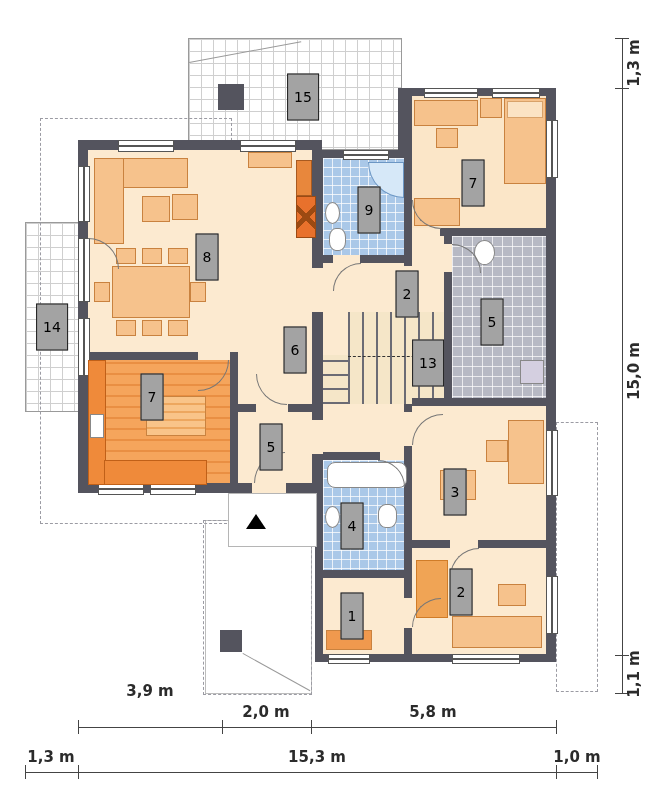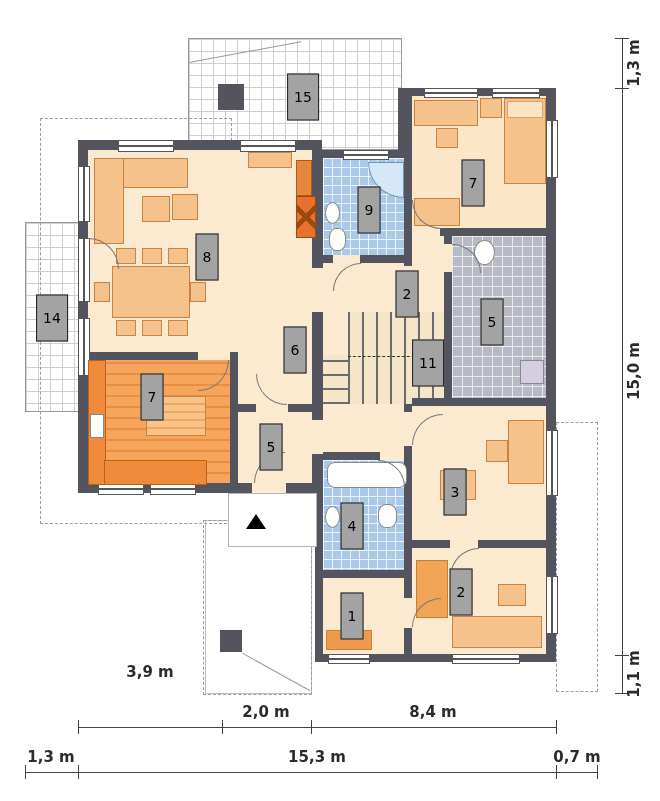--- a/index.html
+++ b/index.html
@@ -216,41 +216,41 @@
   <div class="rlab" style="left:455px;top:492px;">3</div>
   <div class="rlab" style="left:352px;top:526px;">4</div>
   <div class="rlab" style="left:271px;top:447px;">5</div>
   <div class="rlab" style="left:295px;top:350px;">6</div>
   <div class="rlab" style="left:152px;top:397px;">7</div>
   <div class="rlab" style="left:207px;top:257px;">8</div>
   <div class="rlab" style="left:369px;top:210px;">9</div>
   <div class="rlab" style="left:473px;top:183px;">7</div>
   <div class="rlab" style="left:492px;top:322px;">5</div>
   <div class="rlab" style="left:407px;top:294px;">2</div>
-  <div class="rlab" style="left:428px;top:363px;">11</div>
-  <div class="rlab" style="left:52px;top:318px;">14</div>
+  <div class="rlab" style="left:428px;top:363px;">13</div>
+  <div class="rlab" style="left:52px;top:327px;">14</div>
   <div class="rlab" style="left:303px;top:97px;">15</div>
 
   <div class="dline" style="left:78px;top:727px;width:478px;height:1px;"></div>
   <div class="tick" style="left:78px;top:720px;"></div>
   <div class="tick" style="left:222px;top:720px;"></div>
   <div class="tick" style="left:311px;top:720px;"></div>
   <div class="tick" style="left:556px;top:720px;"></div>
-  <div class="dimh" style="left:150px;top:663px;text-align:right;">3,9 m</div>
+  <div class="dimh" style="left:150px;top:682px;text-align:right;">3,9 m</div>
   <div class="dimh" style="left:266px;top:703px;">2,0 m</div>
-  <div class="dimh" style="left:433px;top:703px;">8,4 m</div>
+  <div class="dimh" style="left:433px;top:703px;">5,8 m</div>
 
   <div class="dline" style="left:25px;top:772px;width:573px;height:1px;"></div>
   <div class="tick" style="left:25px;top:765px;"></div>
   <div class="tick" style="left:78px;top:765px;"></div>
   <div class="tick" style="left:556px;top:765px;"></div>
   <div class="tick" style="left:597px;top:765px;"></div>
   <div class="dimh" style="left:51px;top:748px;">1,3 m</div>
   <div class="dimh" style="left:317px;top:748px;">15,3 m</div>
-  <div class="dimh" style="left:577px;top:748px;">0,7 m</div>
+  <div class="dimh" style="left:577px;top:748px;">1,0 m</div>
 
   <div class="dline" style="left:622px;top:38px;width:1px;height:655px;"></div>
   <div class="tickh" style="left:615px;top:38px;"></div>
   <div class="tickh" style="left:615px;top:88px;"></div>
   <div class="tickh" style="left:615px;top:655px;"></div>
   <div class="tickh" style="left:615px;top:693px;"></div>
   <div class="dimv" style="left:634px;top:63px;">1,3 m</div>
   <div class="dimv" style="left:634px;top:371px;">15,0 m</div>
   <div class="dimv" style="left:634px;top:674px;">1,1 m</div>
 

